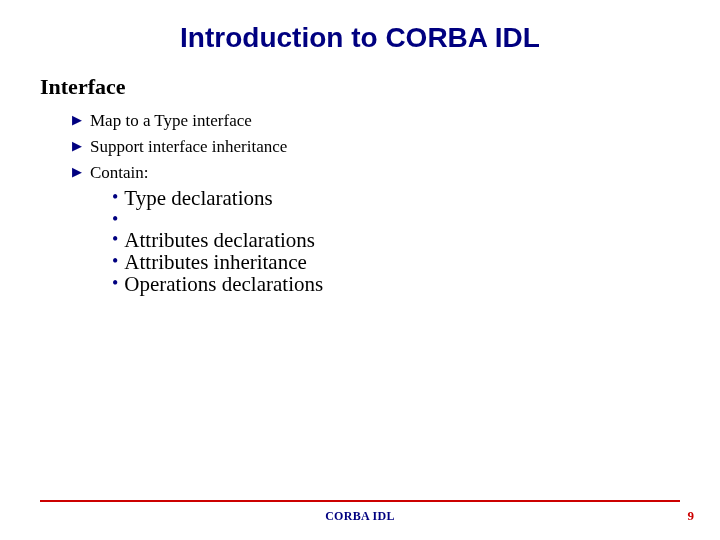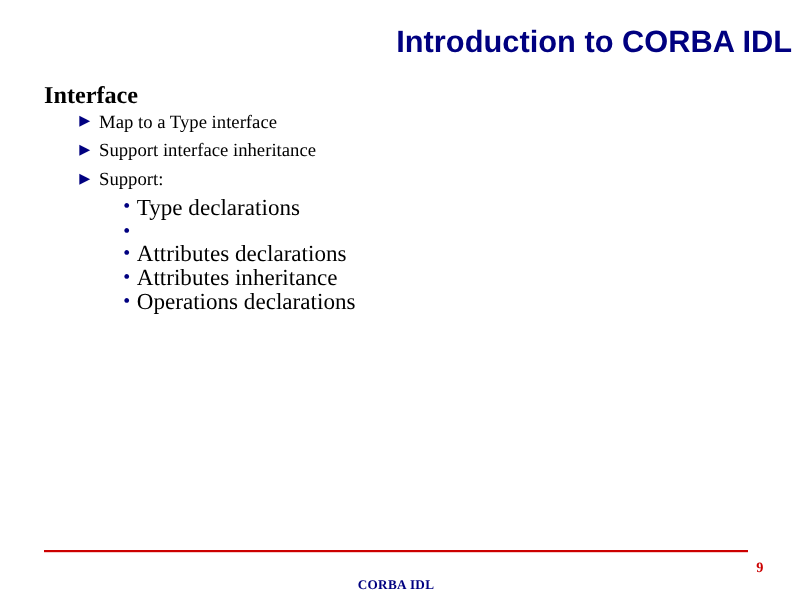--- a/index.html
+++ b/index.html
@@ -1,30 +1,30 @@
 <!DOCTYPE html>
 <html><head>
 <meta charset="utf-8">
 <style>
   * { margin: 0; padding: 0; box-sizing: border-box; }
   html, body { width: 720px; height: 540px; background: #fff; font-family: "Times New Roman", Times, serif; color: #000; }
   .slide { position: relative; width: 720px; height: 540px; }
-  .title { font-family: Arial, Helvetica, sans-serif; font-weight: 700; font-size: 28px; color: #000080; text-align: right; padding-top: 22px; }
+  .title { font-family: Arial, Helvetica, sans-serif; font-weight: 700; font-size: 28px; color: #000080; text-align: center; padding-top: 22px; }
   .content { padding: 20px 40px 0 40px; }
-  .heading { font-size: 22px; font-weight: 700; }
+  .heading { font-size: 22px; font-weight: 700; margin-bottom: 10px; }
   .lvl1 { margin-left: 32px; }
   .lvl1-item { display: flex; align-items: flex-start; margin-bottom: 4px; }
   .lvl1-bullet { color: #000080; font-size: 13px; margin-right: 8px; line-height: 20px; }
   .lvl1-text { font-size: 17px; line-height: 22px; }
   .lvl2 { margin-left: 72px; margin-top: 2px; }
   .lvl2-item { display: flex; align-items: flex-start; margin-bottom: 2px; }
   .lvl2-bullet { color: #000080; font-size: 18px; margin-right: 6px; line-height: 18px; }
   .lvl2-text { font-size: 21px; line-height: 20px; }
   .footer-rule { position: absolute; left: 40px; right: 40px; bottom: 38px; height: 0; border-top: 2px solid #cc0000; }
-  .footer-center { position: absolute; bottom: 1px; width: 100%; text-align: center; font-family: "Times New Roman", serif; font-weight: 700; font-size: 12px; color: #000080; letter-spacing: 0.3px; }
+  .footer-center { position: absolute; bottom: 16px; width: 100%; text-align: center; font-family: "Times New Roman", serif; font-weight: 700; font-size: 12px; color: #000080; letter-spacing: 0.3px; }
   .footer-right { position: absolute; bottom: 16px; right: 26px; font-family: "Times New Roman", serif; font-weight: 700; font-size: 13px; color: #cc0000; }
 </style>
 </head>
 <body>
 
 <div class="slide">
 
   <div class="title">Introduction to CORBA IDL</div>
 
   <div class="content">
@@ -34,21 +34,21 @@
       <div class="lvl1-item">
         <span class="lvl1-bullet">▶</span>
         <span class="lvl1-text">Map to a Type interface</span>
       </div>
       <div class="lvl1-item">
         <span class="lvl1-bullet">▶</span>
         <span class="lvl1-text">Support interface inheritance</span>
       </div>
       <div class="lvl1-item">
         <span class="lvl1-bullet">▶</span>
-        <span class="lvl1-text">Support:</span>
+        <span class="lvl1-text">Contain:</span>
       </div>
     </div>
 
     <div class="lvl2">
       <div class="lvl2-item">
         <span class="lvl2-bullet">•</span>
         <span class="lvl2-text">Type declarations</span>
       </div>
       <div class="lvl2-item">
         <span class="lvl2-bullet">•</span>

